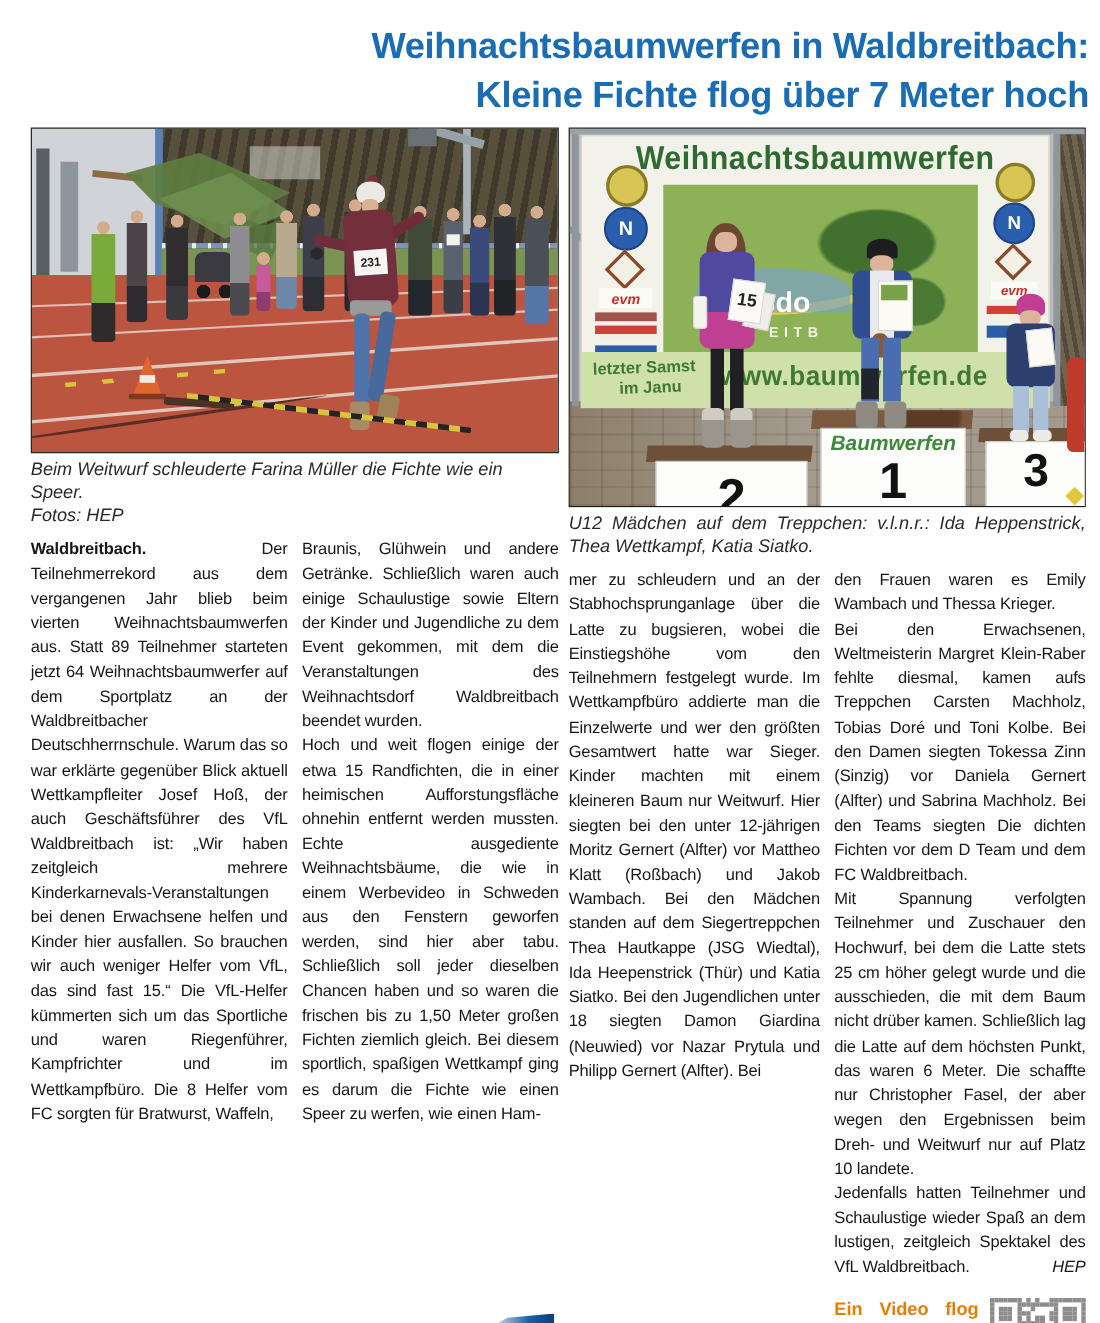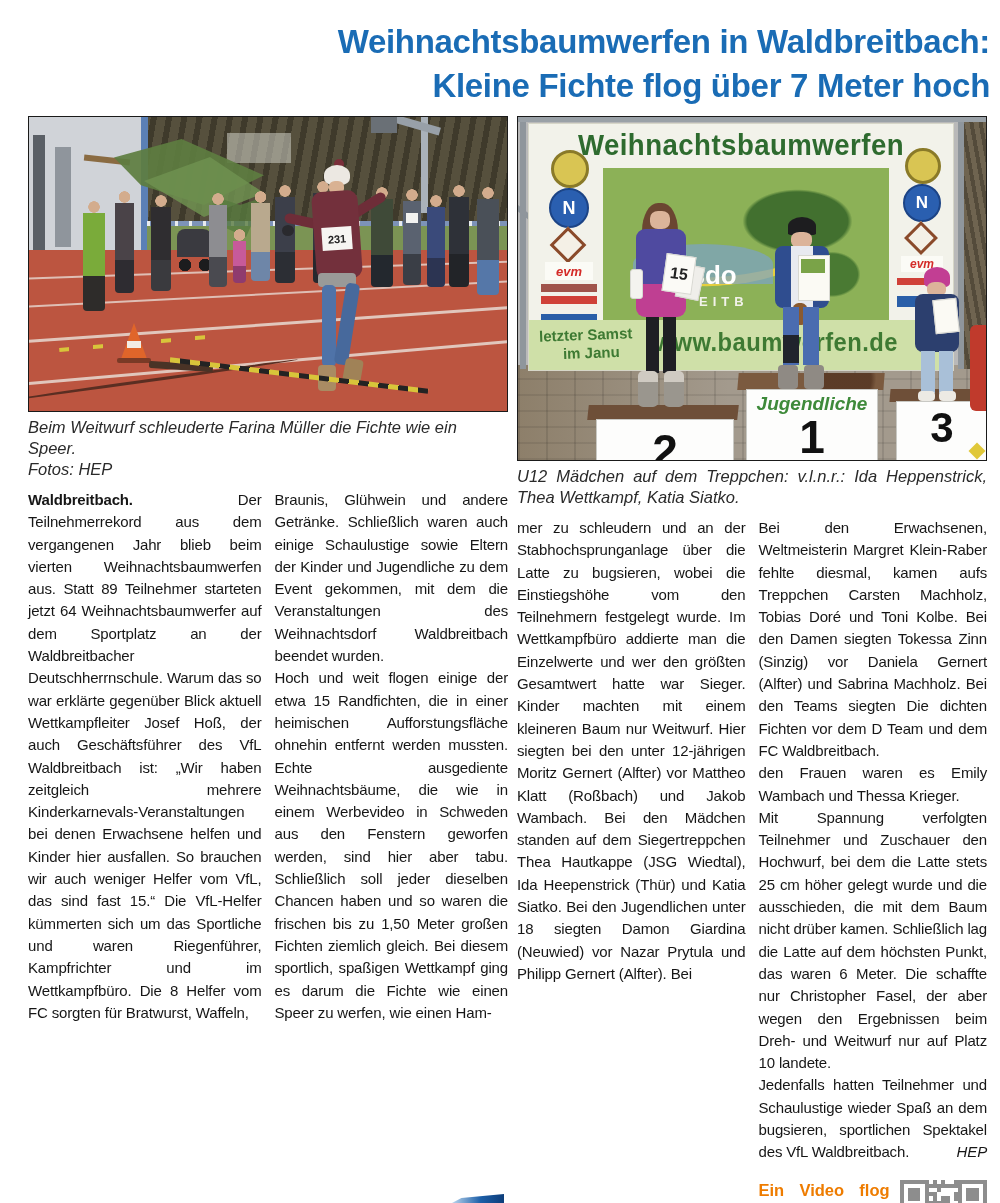--- a/index.html
+++ b/index.html
@@ -189,21 +189,21 @@
               <div class="burl">www.baumwerfen.de</div>
             </div>
           </div>
 
           <div class="abs" style="left:70px;top:288px;width:150px;height:15px;background:#6e4f38;transform:skewX(-6deg);"></div>
           <div class="abs" style="left:78px;top:302px;width:136px;height:41px;background:#fdfdfc;border:1px solid #c9c9c4;overflow:hidden;">
             <div class="podnum" style="font-size:46px;line-height:46px;margin-top:8px;">2</div>
           </div>
           <div class="abs" style="left:220px;top:256px;width:146px;height:17px;background:#7b5a3f;transform:skewX(-5deg);background-image:radial-gradient(circle at 70% 50%,rgba(60,30,15,.5) 0 30%,transparent 35%);"></div>
           <div class="abs" style="left:228px;top:272px;width:130px;height:71px;background:#fdfdfc;border:1px solid #c9c9c4;overflow:hidden;">
-            <div style="text-align:center;font-weight:bold;font-style:italic;font-size:19px;color:#3e8a3a;margin-top:3px;">Jugendliche</div>
+            <div style="text-align:center;font-weight:bold;font-style:italic;font-size:19px;color:#3e8a3a;margin-top:3px;">Baumwerfen</div>
             <div class="podnum" style="font-size:46px;line-height:44px;">1</div>
           </div>
           <div class="abs" style="left:372px;top:272px;width:104px;height:13px;background:#6e4f38;transform:skewX(-5deg);"></div>
           <div class="abs" style="left:378px;top:284px;width:90px;height:59px;background:#fdfdfc;border:1px solid #c9c9c4;overflow:hidden;">
             <div class="podnum" style="font-size:42px;line-height:44px;margin-top:4px;">3</div>
             <div class="abs" style="right:4px;bottom:4px;width:12px;height:12px;background:#e0c83a;transform:rotate(45deg);"></div>
           </div>
 
           <div class="abs" style="left:112px;top:86px;width:70px;height:216px;">
             <div class="abs" style="left:12px;top:0;width:36px;height:62px;background:#6b4631;border-radius:45% 45% 40% 40%;"></div>
@@ -243,24 +243,24 @@
           </div>
           <div class="abs" style="left:452px;top:208px;width:16px;height:86px;background:#c03a2c;border-radius:6px 0 0 6px;"></div>
         </div>
         <figcaption class="capwrap rcap">U12 Mädchen auf dem Treppchen: v.l.n.r.: Ida Heppenstrick, Thea Wettkampf, Katia Siatko.</figcaption>
       </figure>
       <div class="cols">
         <div class="col">
           <p>mer zu schleudern und an der Stabhochsprunganlage über die Latte zu bugsieren, wobei die Einstiegshöhe vom den Teilnehmern festgelegt wurde. Im Wettkampfbüro addierte man die Einzelwerte und wer den größten Gesamtwert hatte war Sieger. Kinder machten mit einem kleineren Baum nur Weitwurf. Hier siegten bei den unter 12-jährigen Moritz Gernert (Alfter) vor Mattheo Klatt (Roßbach) und Jakob Wambach. Bei den Mädchen standen auf dem Siegertreppchen Thea Hautkappe (JSG Wiedtal), Ida Heepenstrick (Thür) und Katia Siatko. Bei den Jugendlichen unter 18 siegten Damon Giardina (Neuwied) vor Nazar Prytula und Philipp Gernert (Alfter). Bei</p>
         </div>
         <div class="col">
+          <p>den Frauen waren es Emily Wambach und Thessa Krieger.</p>
           <p>Bei den Erwachsenen, Weltmeisterin Margret Klein-Raber fehlte diesmal, kamen aufs Treppchen Carsten Machholz, Tobias Doré und Toni Kolbe. Bei den Damen siegten Tokessa Zinn (Sinzig) vor Daniela Gernert (Alfter) und Sabrina Machholz. Bei den Teams siegten Die dichten Fichten vor dem D Team und dem FC Waldbreitbach.</p>
-          <p>den Frauen waren es Emily Wambach und Thessa Krieger.</p>
           <p>Mit Spannung verfolgten Teilnehmer und Zuschauer den Hochwurf, bei dem die Latte stets 25 cm höher gelegt wurde und die ausschieden, die mit dem Baum nicht drüber kamen. Schließlich lag die Latte auf dem höchsten Punkt, das waren 6 Meter. Die schaffte nur Christopher Fasel, der aber wegen den Ergebnissen beim Dreh- und Weitwurf nur auf Platz 10 landete.</p>
-          <p><span>Jedenfalls hatten Teilnehmer und Schaulustige wieder Spaß an dem bugsieren, sportlichen Spektakel des VfL Waldbreitbach.</span><span class="sig">HEP</span></p>
+          <p><span>Jedenfalls hatten Teilnehmer und Schaulustige wieder Spaß an dem lustigen, zeitgleich Spektakel des VfL Waldbreitbach.</span><span class="sig">HEP</span></p>
           <div class="video-note">
             <div class="orange">
               <div class="j">Ein Video flog</div>
               <div>eine Bildergalerie</div>
 
             </div>
             <div id="qr">
                 <div class="qm"></div>
                 <div class="qm"></div>
                 <div class="qm"></div>

